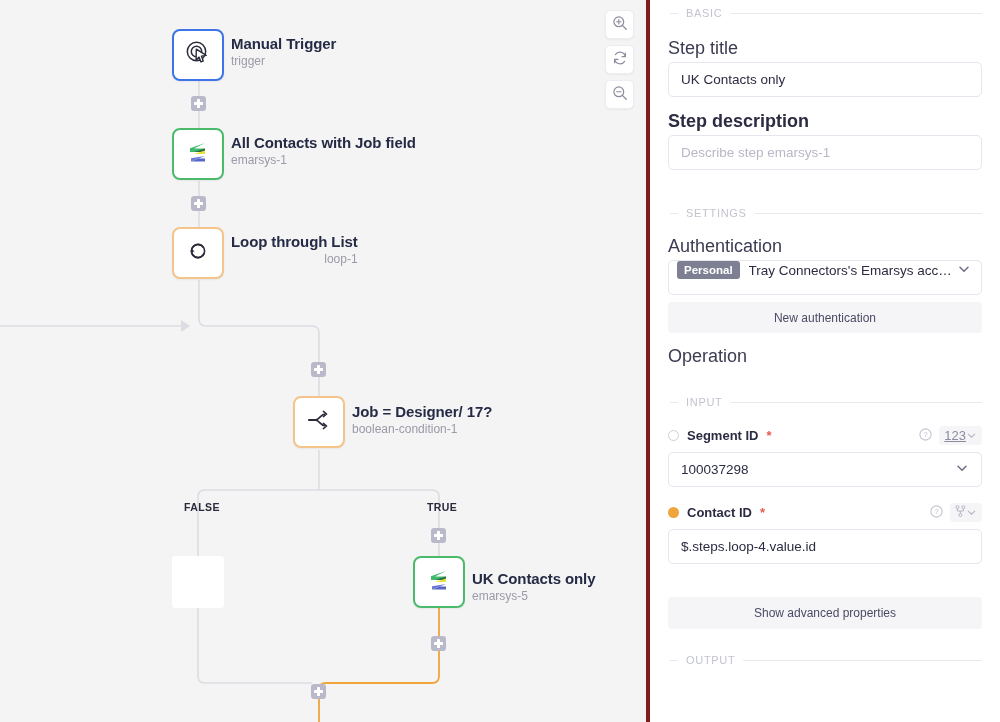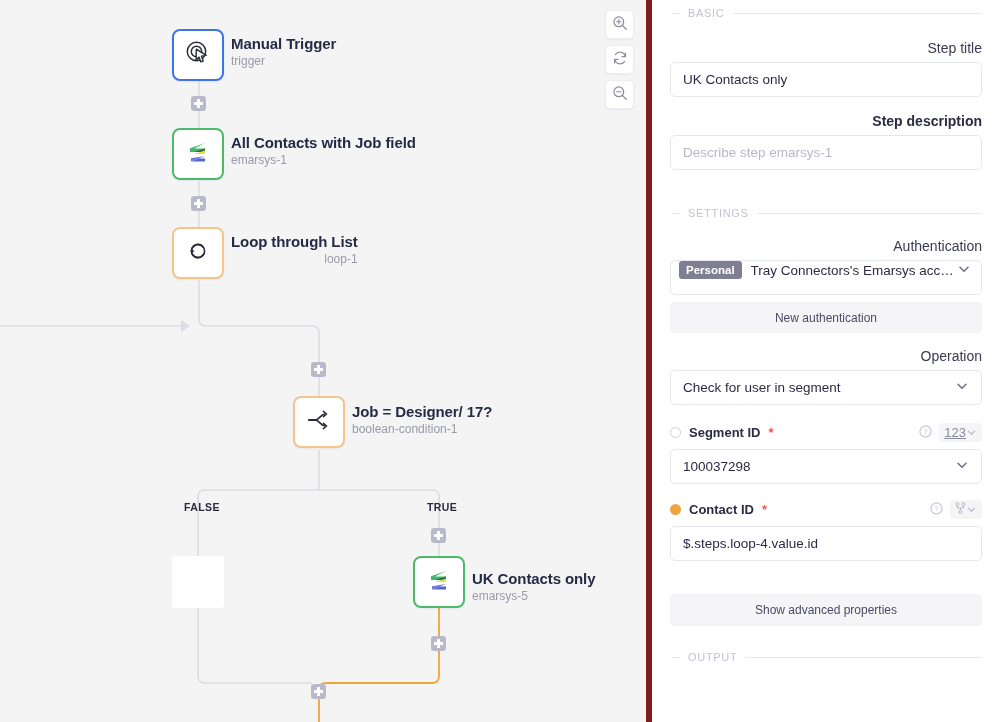--- a/index.html
+++ b/index.html
@@ -74,34 +74,34 @@
     display: flex; align-items: center; justify-content: center;
     box-shadow: 0 1px 2px rgba(30,30,50,.05);
     cursor: pointer;
   }
 
   
   #panel {
     position: relative;
     width: 354px; height: 722px;
     background: #ffffff;
-    border-left: 6px solid #7f1d1d;
+    border-left: 4px solid #7f1d1d;
     padding: 0 18px;
     overflow: hidden;
   }
   .section-head {
     display: flex; align-items: center; gap: 8px;
     font-size: 11px; letter-spacing: .7px; color: #c3c3cf;
     padding: 0 0 0 2px;
   }
   .section-head .rule-l { width: 8px; height: 1px; background: #e8e8ee; }
   .section-head .rule-r { flex: 1; height: 1px; background: #e8e8ee; }
 
   .field-label {
-    font-size: 14px; color: #3b3b52; margin: 0 0 6px 8px; line-height: 16px; text-align: right;
+    font-size: 18px; color: #3b3b52; margin: 0 0 6px 0; line-height: 16px;
   }
   .field-label.bold { font-weight: 700; color: #2b2b42; }
 
   .input {
     width: 100%; height: 35px;
     border: 1px solid #e6e6ee; border-radius: 5px;
     background: #ffffff;
     display: flex; align-items: center;
     padding: 0 12px;
     font-size: 13.5px; color: #2b2b42;
@@ -345,30 +345,27 @@
             </svg>
         </span>
       </div>
       <button class="btn-flat" style="margin-top:7px;">
         <span>New authentication</span>
       </button>
     </div>
 
     <div style="margin-top:15px;">
       <div class="field-label">Operation</div>
-      <div class="input">
-        <span>Check for user in segment</span>
-        <span class="chev">
-          <svg width="14" height="14" viewBox="0 0 14 14">
-              <path d="M3,5.2 L7,9.2 L11,5.2" fill="none" stroke="#6d6d85" stroke-width="1.5" stroke-linecap="round" stroke-linejoin="round"></path>
-            </svg>
-        </span>
-      </div>
-    </div>
-
+    </div>
+
+    <div class="section-head" style="margin-top:32px;">
+      <span class="rule-l"></span>
+      <span>INPUT</span>
+      <span class="rule-r"></span>
+    </div>
 
     <div style="margin-top:18px;">
       <div class="io-row">
         <span class="dot hollow"></span>
         <span class="io-name">Segment ID</span>
         <span class="req">*</span>
         <span class="io-right">
           <span>
             <svg width="13" height="13" viewBox="0 0 13 13">
               <circle cx="6.5" cy="6.5" r="5.6" fill="none" stroke="#c3c3d2" stroke-width="1.1"></circle>

